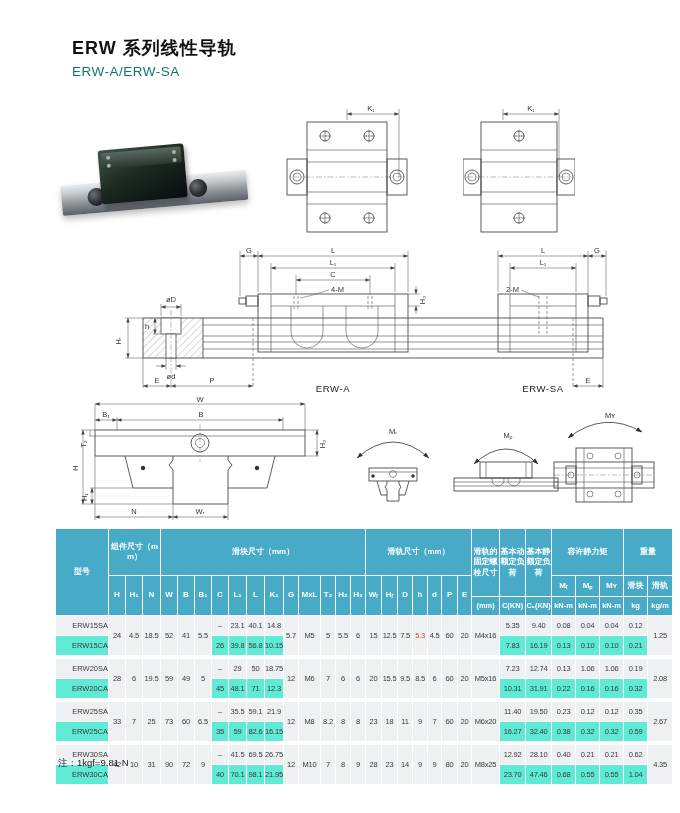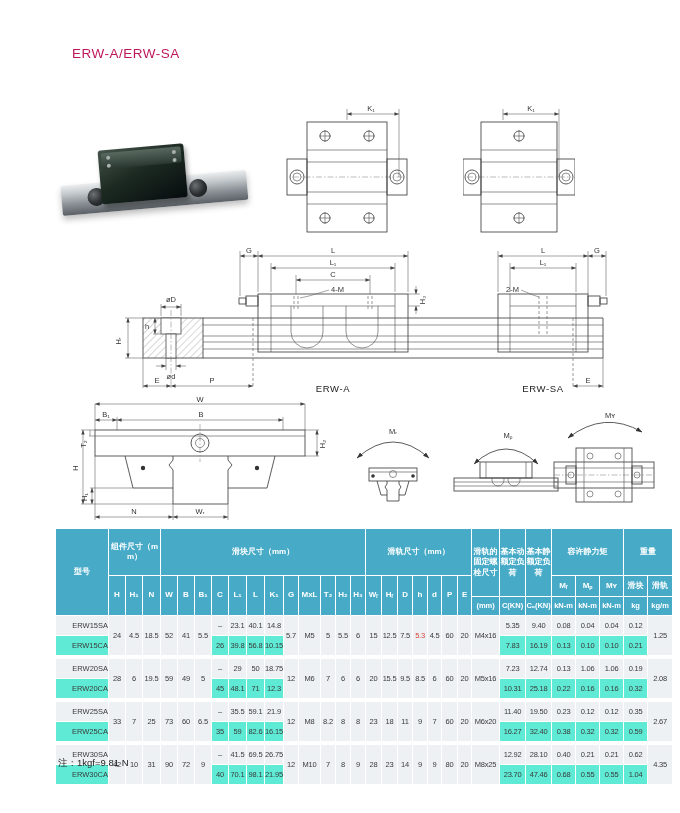--- a/index.html
+++ b/index.html
@@ -6,21 +6,21 @@
   body{
     width:680px;height:813px;position:relative;overflow:hidden;
     background:#ffffff;color:#222;
     font-family:"Liberation Sans",sans-serif;
   }
   .abs{position:absolute;}
   
   .hd{left:72px;top:36px;}
   .hd h1{margin:0;font-size:18px;font-weight:bold;letter-spacing:1px;color:#111;}
   .hd .sub{font-size:13px;margin-top:7px;color:#1c1c1c;}
-  .hd .sub2{font-size:13.5px;margin-top:10px;letter-spacing:.5px;color:#be185d;}
+  .hd .sub2{font-size:13.5px;margin-top:4px;letter-spacing:.5px;color:#0f766e;}
   
   .photo{left:64px;top:124px;width:176px;height:106px;}
   .photo .tilt{position:absolute;left:0;top:0;width:100%;height:100%;transform:rotate(-5deg);}
   .photo .rail{position:absolute;left:-4px;top:54px;width:186px;height:30px;border-radius:2px;
     background:linear-gradient(#eceeef 0%,#c2c7cb 30%,#8d9398 62%,#5a6065 100%);
     box-shadow:0 4px 6px rgba(0,0,0,.25);}
   .photo .hole{position:absolute;top:5px;width:18px;height:18px;border-radius:50%;
     background:radial-gradient(circle at 35% 35%, #6b7074 0%, #2a2d2f 55%, #17191a 100%);}
   .photo .block{position:absolute;left:36px;top:22px;width:86px;height:54px;border-radius:3px;
     background:linear-gradient(155deg,#45544b 0%,#1c2a22 45%,#070c0e 100%);
@@ -56,20 +56,21 @@
   tbody td.shared{background:#e8edf1;}
   tbody td.model{text-align:right;padding-left:3px;letter-spacing:0;}
   tbody td.red{color:#d8453a;}
   tbody tr.gap td{background:transparent;height:2px;}
   .note{left:58px;top:757px;font-size:9.5px;color:#222;}
 </style>
 </head>
 <body>
 
 <div class="abs hd">
+  <h1>ERW 系列线性导轨</h1>
   <div class="sub2">ERW-A/ERW-SA</div>
 </div>
 
 <div class="abs photo">
   <div class="tilt">
     <div class="rail">
       <div class="hole" style="left:26px"></div>
       <div class="hole" style="left:128px"></div>
     </div>
     <div class="block">
@@ -561,21 +562,21 @@
           <td>0.19</td>
           <td rowspan="2" class="shared">2.08</td>
         </tr>
         <tr class="r-ca">
           <td class="model">ERW20CA</td>
           <td>45</td>
           <td>48.1</td>
           <td>71</td>
           <td>12.3</td>
           <td>10.31</td>
-          <td>25.18</td>
+          <td>31.91</td>
           <td>0.22</td>
           <td>0.16</td>
           <td>0.16</td>
           <td>0.32</td>
         </tr>
         <tr class="gap">
           <td colspan="31"></td>
         </tr>
         <tr class="r-sa">
           <td class="model">ERW25SA</td>

